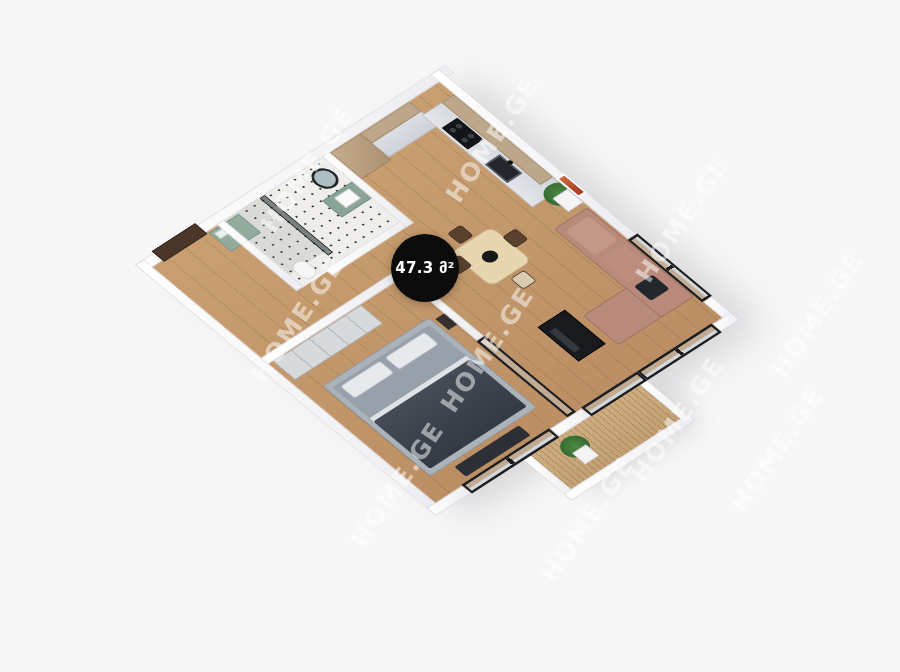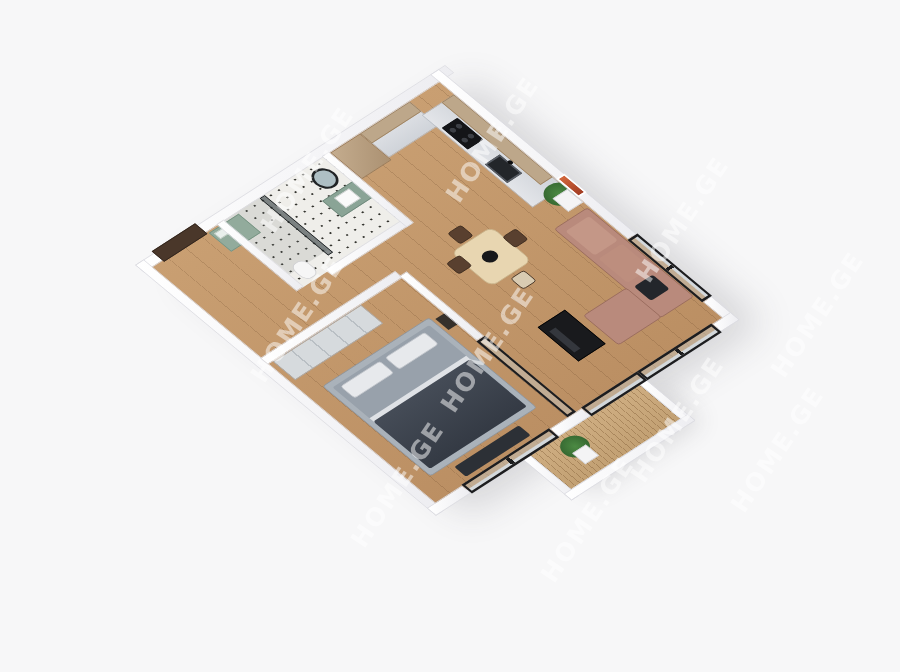--- a/index.html
+++ b/index.html
@@ -229,20 +229,23 @@
     <div class="glass slider-living"></div>
     <div class="glass window-se"></div>
     <div class="glass window-ne"></div>
     <div class="glass partition-glass"></div>
     <div class="art"></div>
 
     <div class="leaf leaf-balcony"></div>
     <div class="pot pot-balcony"></div>
   </div>
 
+  <div class="badge" style="background: rgb(11, 11, 11); color: rgb(255, 255, 255);">
+    <span>47.3 მ²</span>
+  </div>
 
   <div class="watermark-layer">
       <span class="wm" style="left: 235px; top: 155px; color: rgba(255, 255, 255, 0.5);">HOME.GE</span>
       <span class="wm" style="left: 420px; top: 125px; color: rgba(255, 255, 255, 0.5);">HOME.GE</span>
       <span class="wm" style="left: 610px; top: 205px; color: rgba(255, 255, 255, 0.5);">HOME.GE</span>
       <span class="wm" style="left: 225px; top: 305px; color: rgba(255, 255, 255, 0.5);">HOME.GE</span>
       <span class="wm" style="left: 415px; top: 335px; color: rgba(255, 255, 255, 0.5);">HOME.GE</span>
       <span class="wm" style="left: 605px; top: 405px; color: rgba(255, 255, 255, 0.5);">HOME.GE</span>
       <span class="wm" style="left: 325px; top: 470px; color: rgba(255, 255, 255, 0.5);">HOME.GE</span>
       <span class="wm" style="left: 515px; top: 505px; color: rgba(255, 255, 255, 0.5);">HOME.GE</span>

